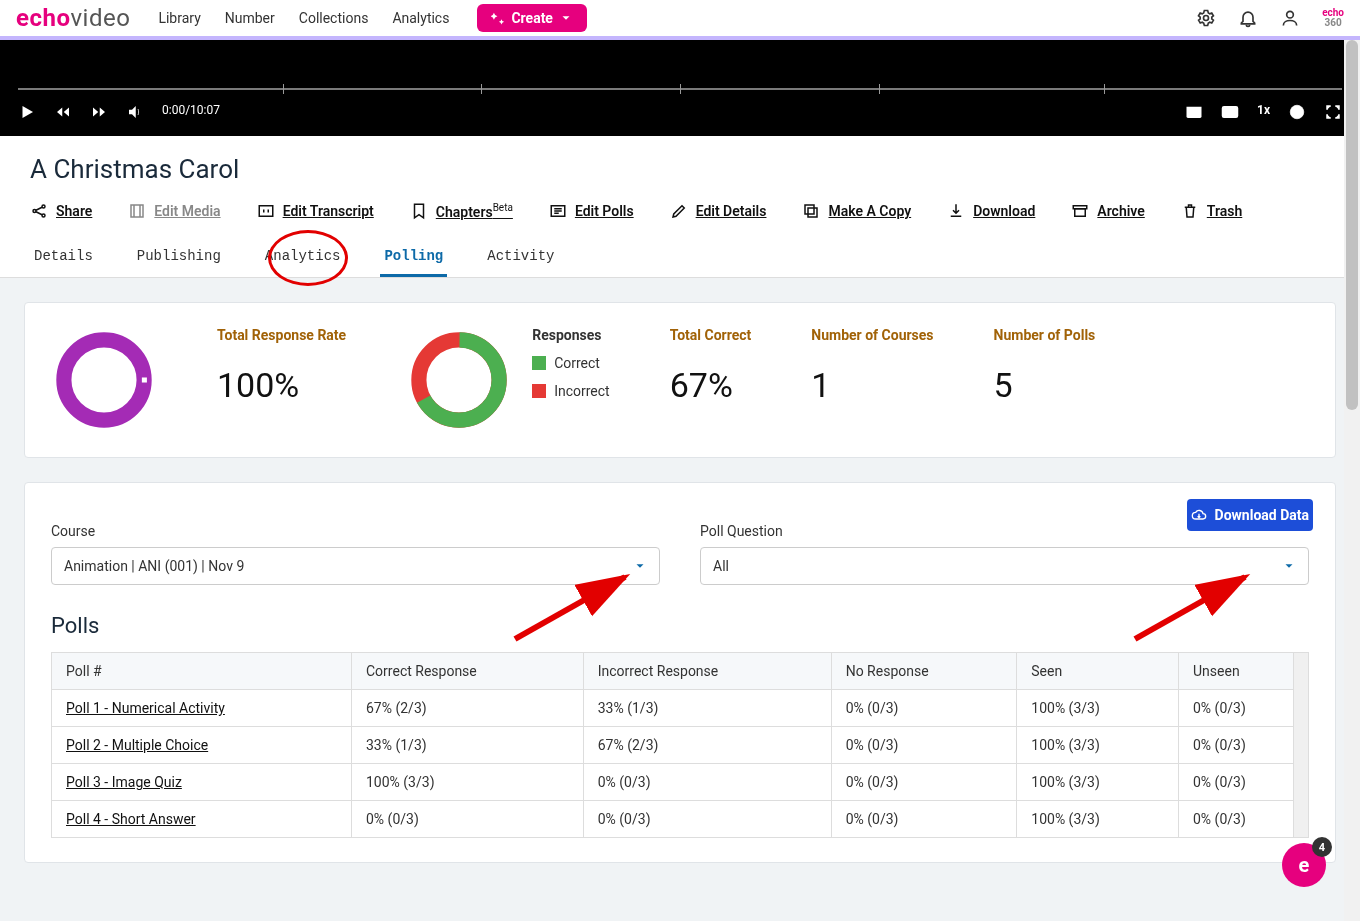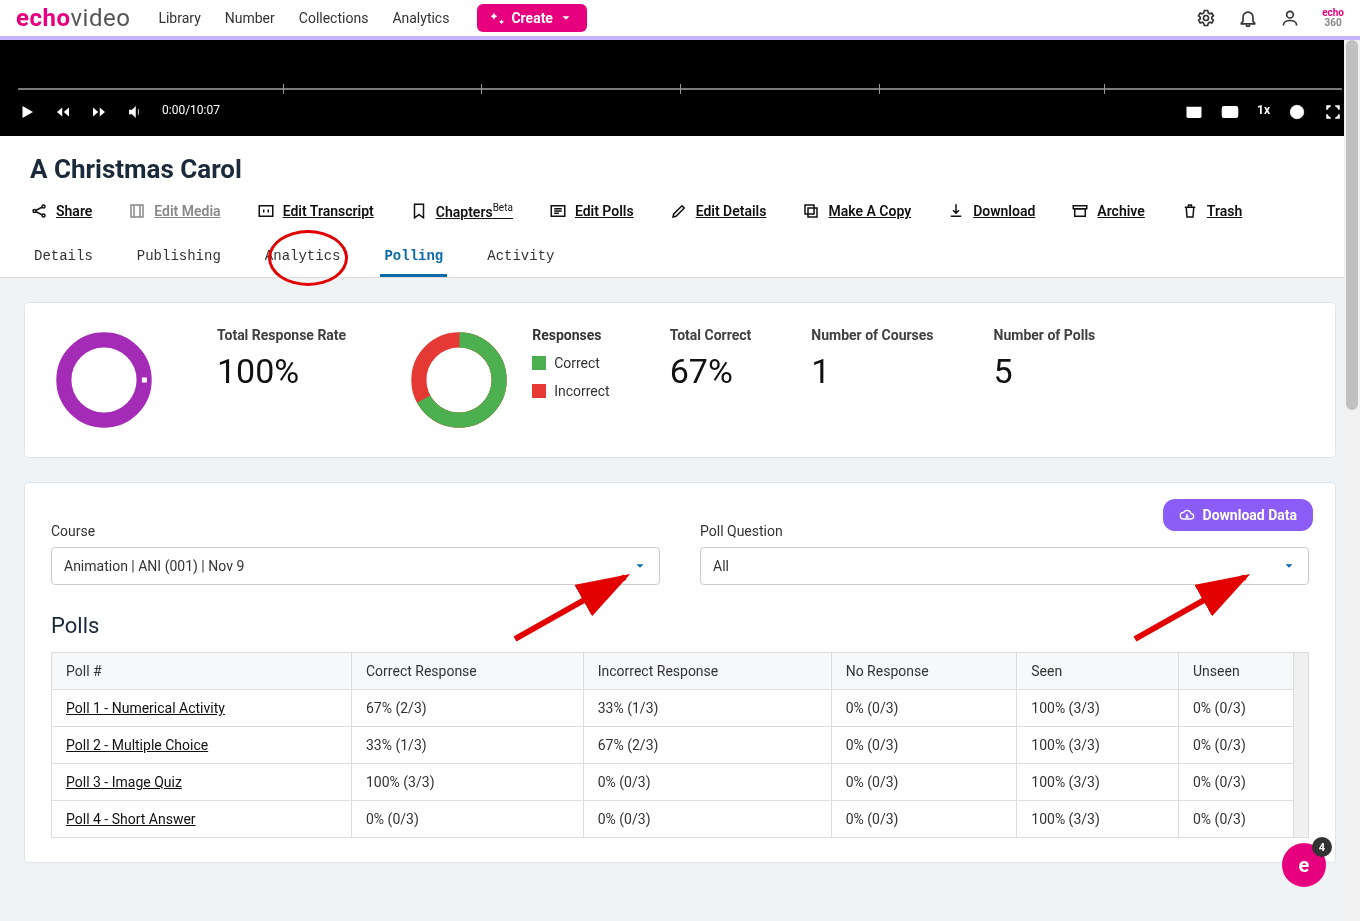--- a/index.html
+++ b/index.html
@@ -27,53 +27,53 @@
   .player { background:#000; height:96px; position:relative; border-bottom:1px solid #000;}
   .progress { position:absolute; top:48px; left:18px; right:18px; height:2px; background:#ccc; opacity:0.6;}
   .progress .mark { position:absolute; top:-4px; width:1px; height:10px; background:#fff;}
   .controls { position:absolute; bottom:14px; left:18px; display:flex; gap:18px; color:#fff; font-size:12px;}
   .controls svg { width:18px; height:18px; fill:#fff; }
   .controls-right { position:absolute; bottom:14px; right:18px; display:flex; align-items:flex-start; gap:18px; color:#fff; font-size:12px; font-weight:700;}
   .controls-right svg { width:18px; height:18px; fill:#fff; stroke:#fff;}
 
   
   .title-area { background:#fff; padding:18px 30px 0 30px; }
-  .title { font-size:26px; color:#1a2a3a; font-weight:700; margin-bottom:18px;}
+  .title { font-size:26px; color:#1a2a3a; font-weight:400; margin-bottom:18px;}
   .toolbar { display:flex; gap:36px; align-items:center; flex-wrap:wrap; padding-bottom:18px; font-size:14px;}
   .toolbar .item { display:flex; align-items:center; gap:8px; font-weight:600; }
   .toolbar .item svg { width:18px; height:18px; stroke:#111; fill:none; stroke-width:2;}
   .toolbar .item.disabled { color:#888; }
   .toolbar .item.disabled a {color:#888;}
   .toolbar .item.disabled svg {stroke:#888;}
   .beta { font-size:10px; vertical-align:super; font-weight:400;}
 
   
   .subtabs { display:flex; gap:36px; padding:0 30px; background:#fff; font-size:14px; border-bottom:1px solid #ddd;}
   .subtabs .tab { padding:10px 4px; cursor:pointer; color:#333; font-weight:400; position:relative;font-family:Liberation Mono, monospace;}
   .subtabs .tab.active { color:#0d6aa8; font-weight:700; border-bottom:3px solid #0d6aa8;}
   .circle-annot { position:absolute; border:3px solid #e20000; border-radius:50%; width:80px; height:56px; pointer-events:none; z-index:50;}
 
   
   .card { background:#fff; border:1px solid #e0e4e8; border-radius:4px; margin:24px; padding:24px 26px;}
   .overview-title { font-size:26px; color:#1a2a3a; margin-bottom:20px;}
   .overview-row { display:flex; gap:60px; align-items:flex-start;}
   .donut { position:relative; width:106px; height:106px;}
-  .stat-block h4 { font-size:14px; font-weight:700; margin-bottom:8px; color:#404040;}
+  .stat-block h4 { font-size:14px; font-weight:700; margin-bottom:22px; color:#a16207;}
   .bigstat { font-size:34px; color:#111; font-weight:400;}
   .legend { display:flex; flex-direction:column; gap:12px; font-size:14px;}
   .legend div { display:flex; align-items:center; gap:8px;}
   .swatch { width:14px; height:14px; display:inline-block;}
 
   
   .filters-row { display:flex; gap:40px; position:relative;}
   .filter-col { flex:1; }
   .filter-label { font-size:14px; margin-bottom:8px; display:block;}
   .select { border:1px solid #ccc; border-radius:4px; height:38px; display:flex; align-items:center; justify-content:space-between; padding:0 12px; font-size:14px; background:#fff;}
   .select svg { width:14px; height:14px; fill:#0d6aa8;}
-  .dl-data { position:absolute; right:0; top:-32px; background:#8b5cf6; color:#fff; border-radius:12px; padding:8px 16px; font-weight:700; font-size:14px; display:flex; align-items:center; gap:8px;}
+  .dl-data { position:absolute; right:0; top:-32px; background:#1d4ed8; color:#fff; border-radius:4px; padding:8px 4px; font-weight:700; font-size:14px; display:flex; align-items:center; gap:8px;}
 
   .polls-title { font-size:22px; margin:28px 0 14px 0; color:#1a2a3a;}
   table { width:100%; border-collapse:collapse; font-size:14px;}
   th, td { text-align:left; padding:10px 14px; border:1px solid #ddd;}
   th { background:#f6f8fa; font-weight:400; color:#333;}
   td a { color:#111;}
   .table-wrap { position:relative; }
   .table-scroll { position:absolute; right:0; top:0; bottom:0; width:16px; background:#f0f0f0; border:1px solid #ddd;}
 
   

